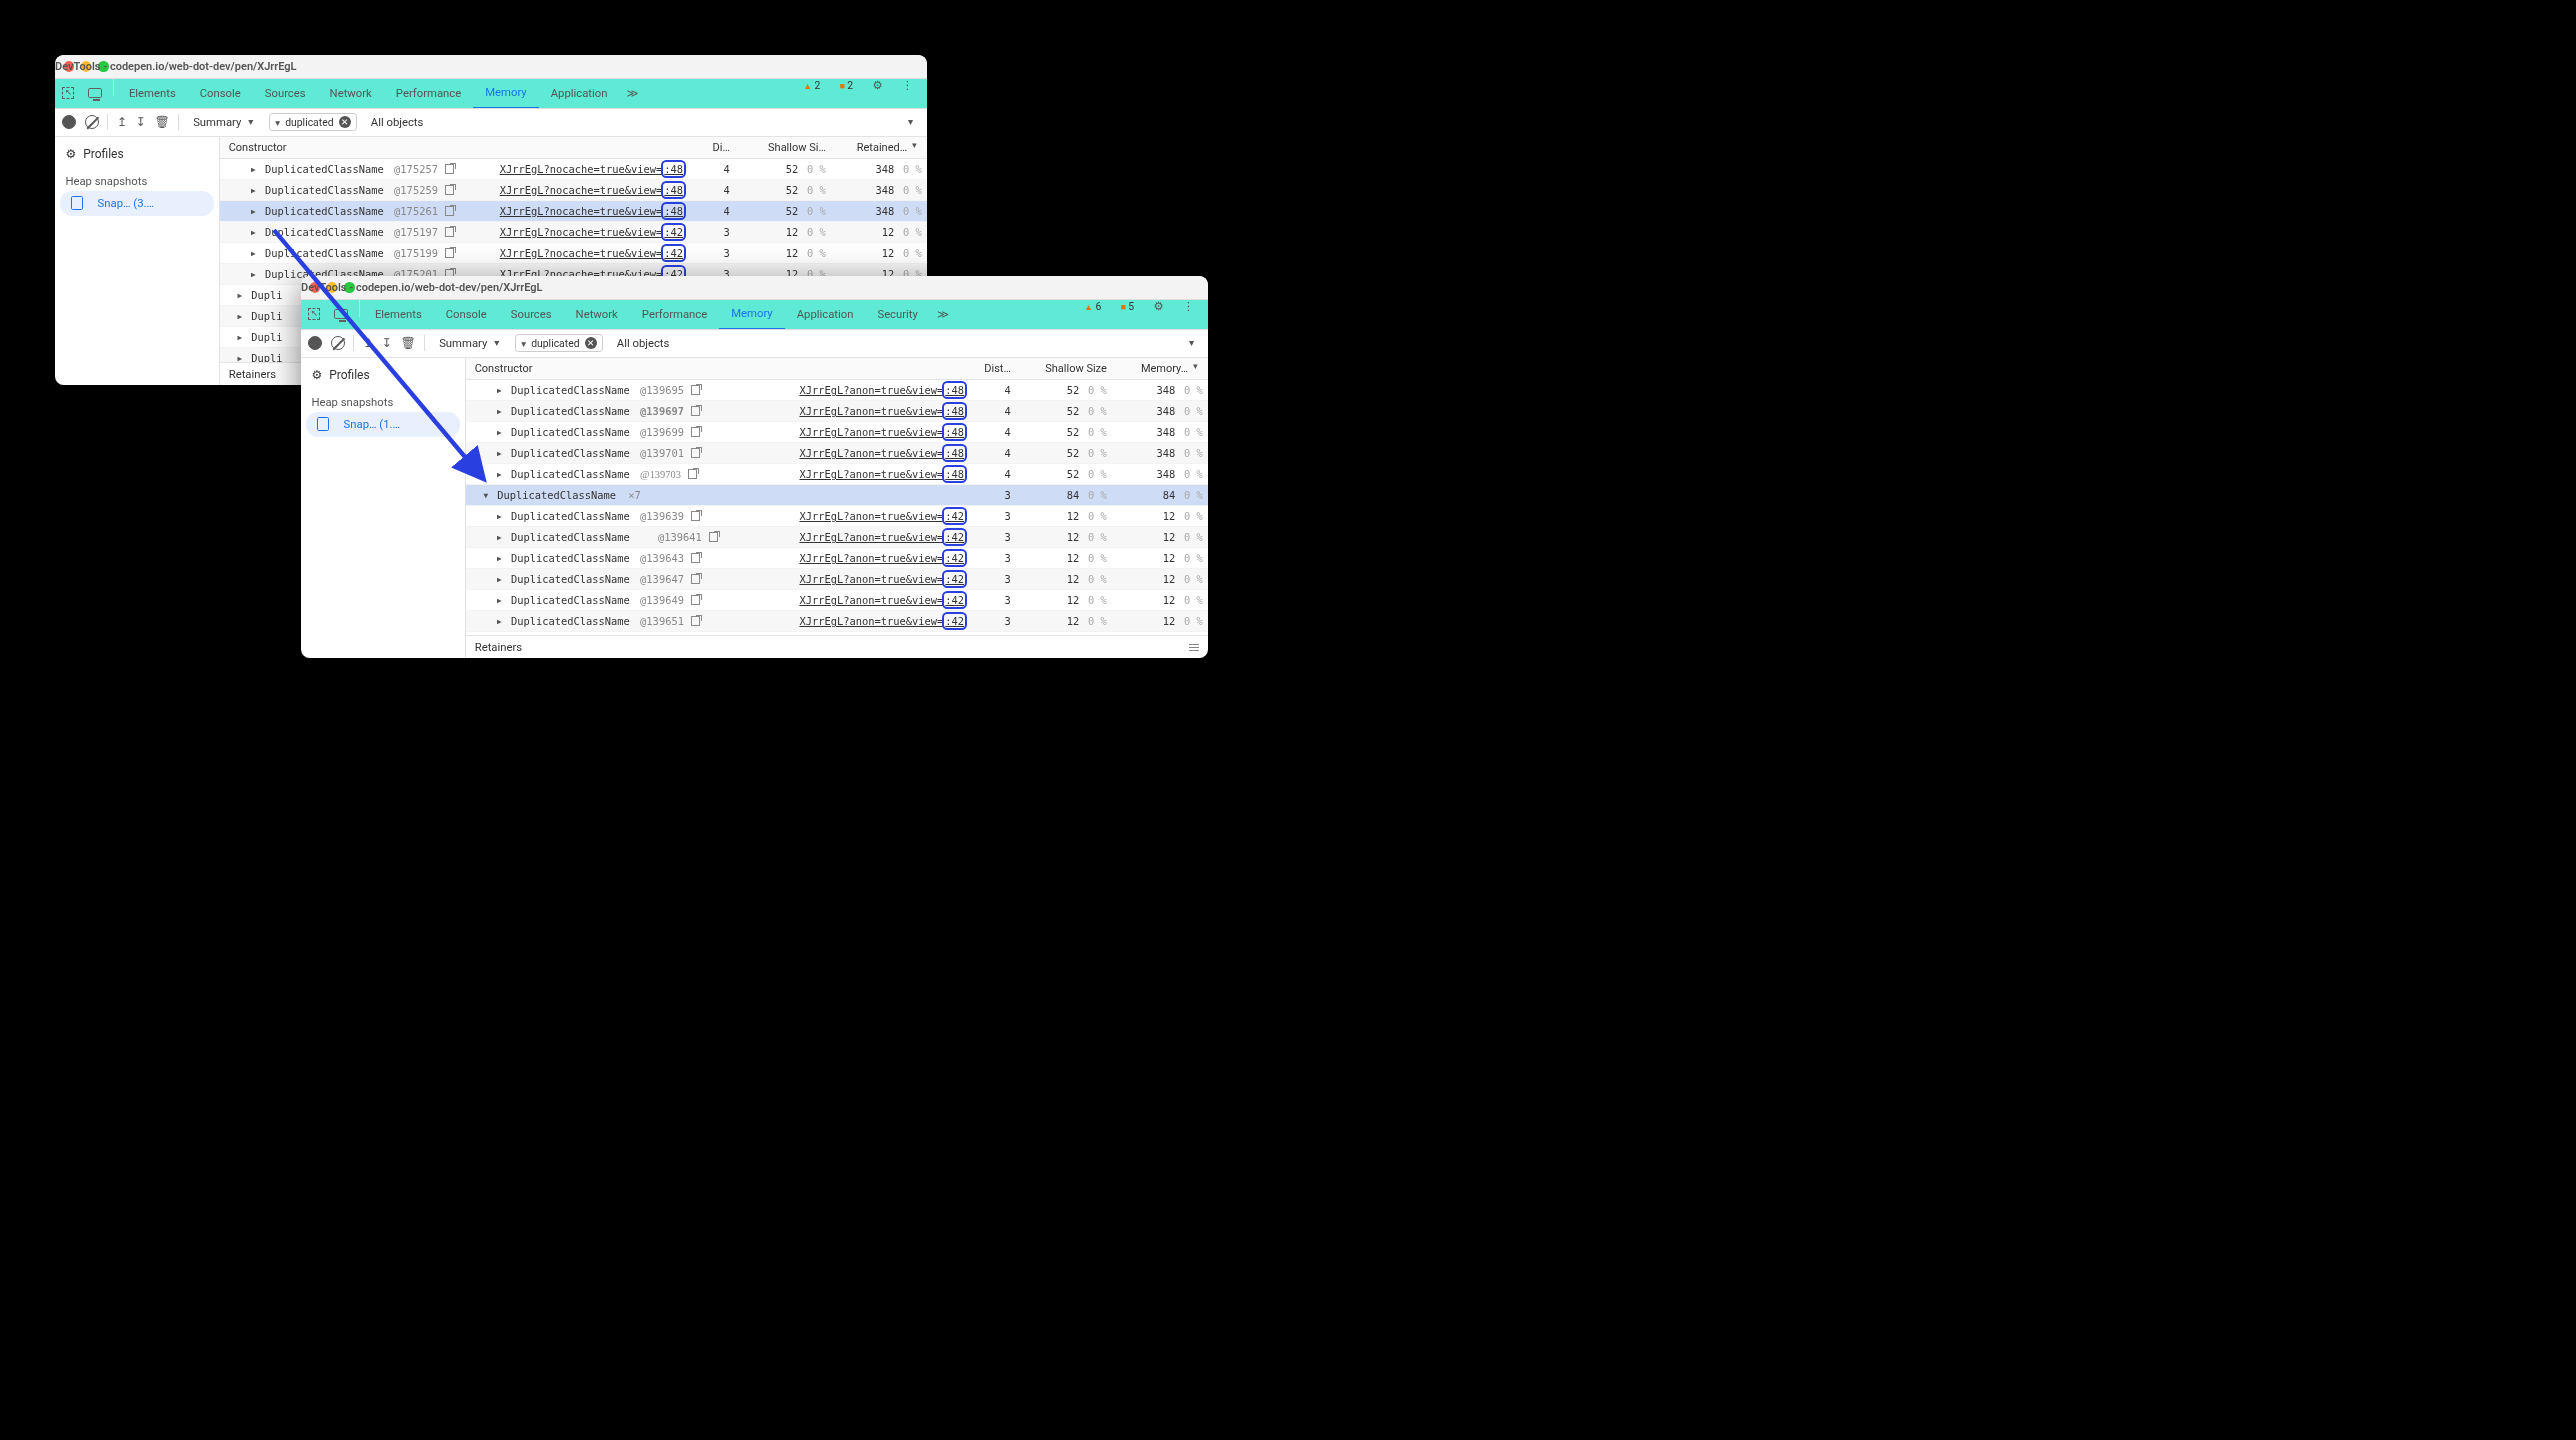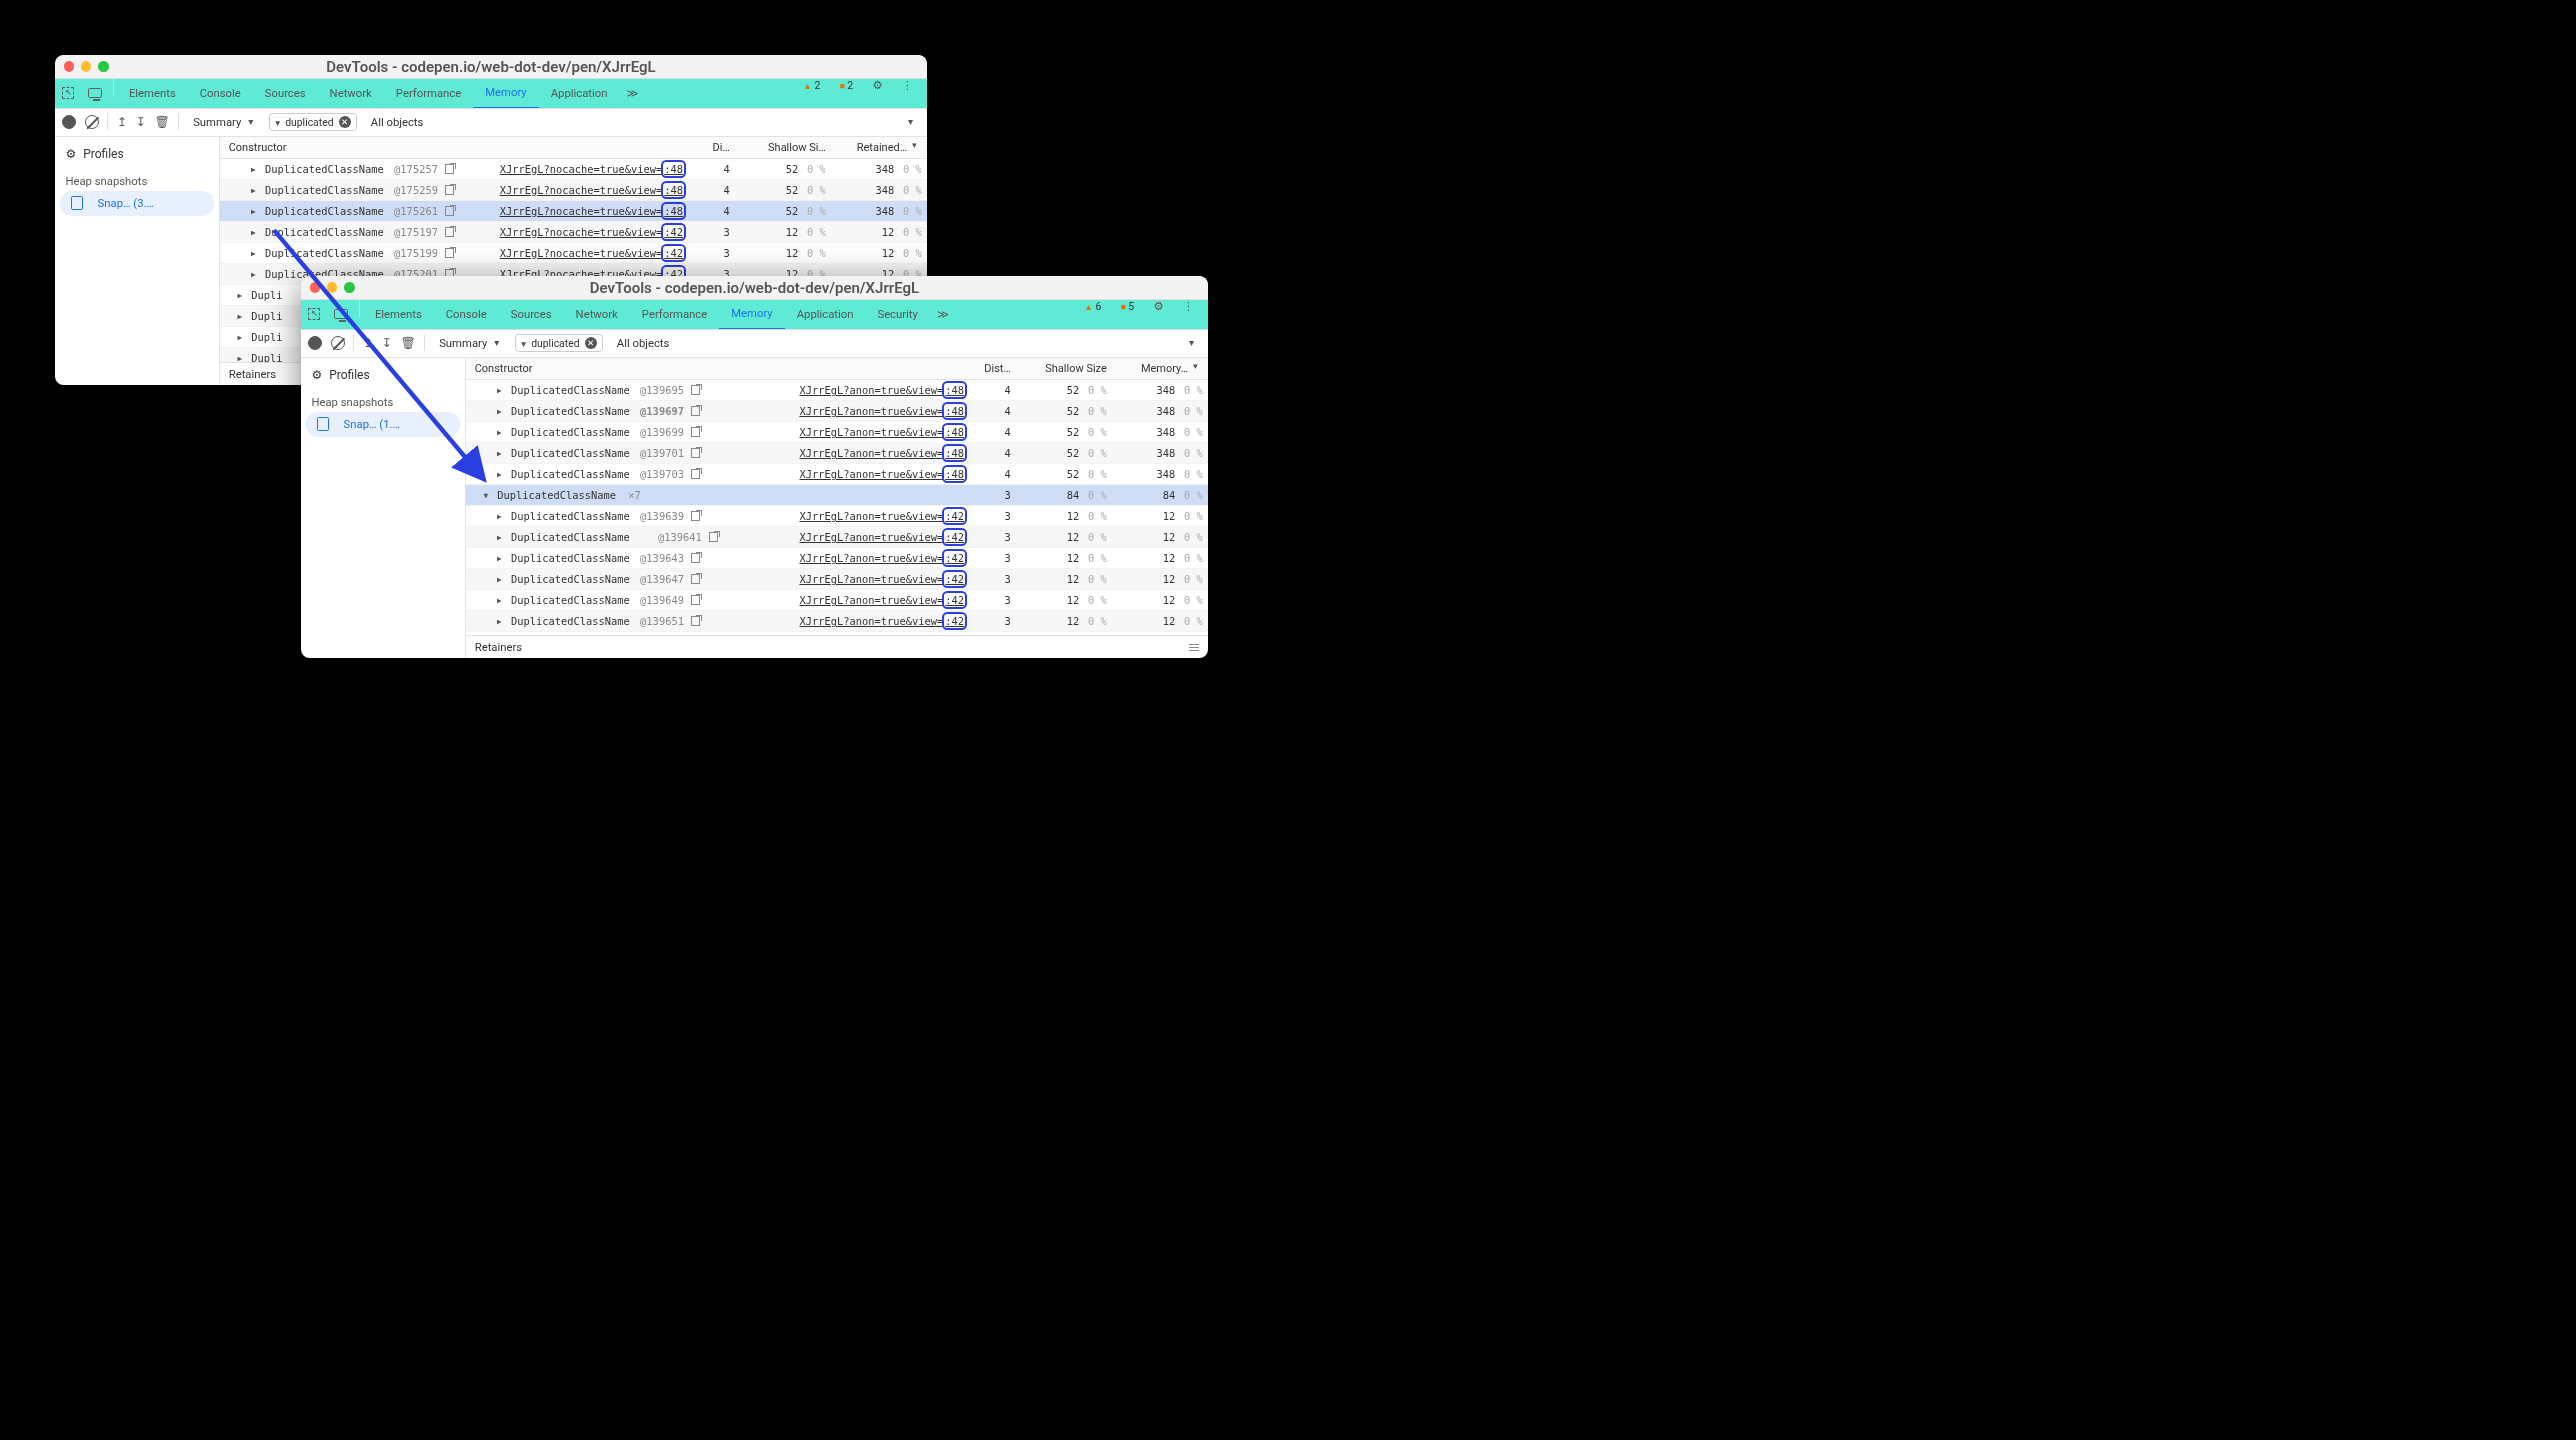--- a/index.html
+++ b/index.html
@@ -33,22 +33,22 @@
     position: relative;
   }
   .traffic { display: flex; gap: 7px; align-items: center; }
   .traffic span { width: 10.4px; height: 10.4px; border-radius: 50%; display: inline-block; }
   .tl-red { background: #ff5f57; }
   .tl-yellow { background: #febc2e; }
   .tl-green { background: #28c840; }
   .titlebar-title {
     position: absolute;
     left: 0; right: 0;
-    text-align: center;
-    font-size: 15px;
+    text-align: left;
+    font-size: 11px;
     font-weight: 600;
     color: #555;
     pointer-events: none;
   }
   .toolbar {
     display: flex;
     align-items: flex-start;
     height: 29.5px;
     border-bottom: 0.9px solid #ddd;
     background: #5eead4;
@@ -591,21 +591,21 @@
             </div>
             <div class="cell-pair col-retained">
               <span>348</span>
               <span class="muted">0 %</span>
             </div>
           </div>
           <div class="row">
             <div class="cell-constructor indent2">
               <span class="tri">▶</span>
               <span class="objname">DuplicatedClassName</span>
-              <span class="objid" style="margin-left: 5.2px;">@139703</span>
+              <span class="objid" style="margin-left: 5.2px; font-family: Liberation Serif, serif;">@139703</span>
               <span class="popout"></span>
               <span style="flex: 1 1 0%;"></span>
               <span class="srclink">
                 <span>XJrrEgL?anon=true&amp;view=</span>
                 <span class="hl">:48</span>
               </span>
             </div>
             <div class="cell-num col-dist">4</div>
             <div class="cell-pair col-shallow">
               <span>52</span>

